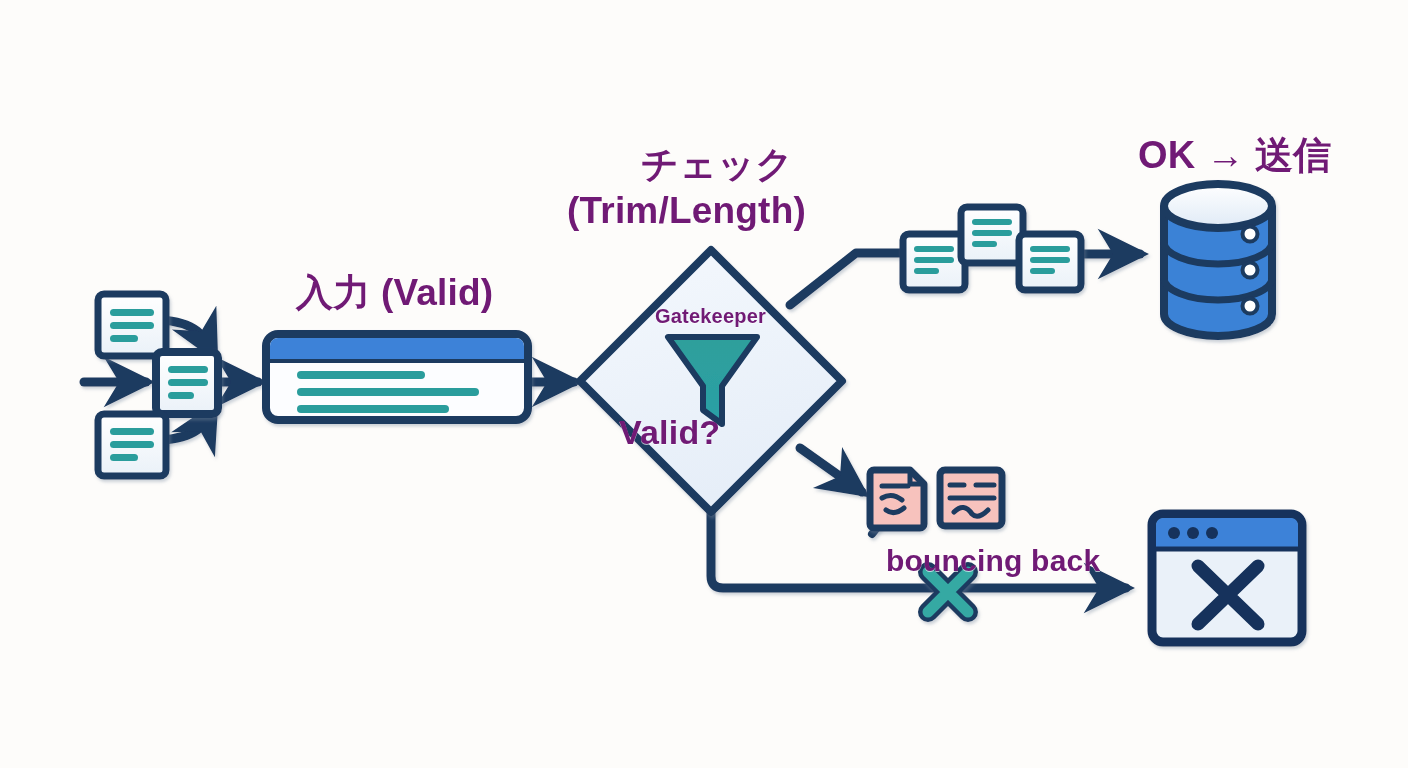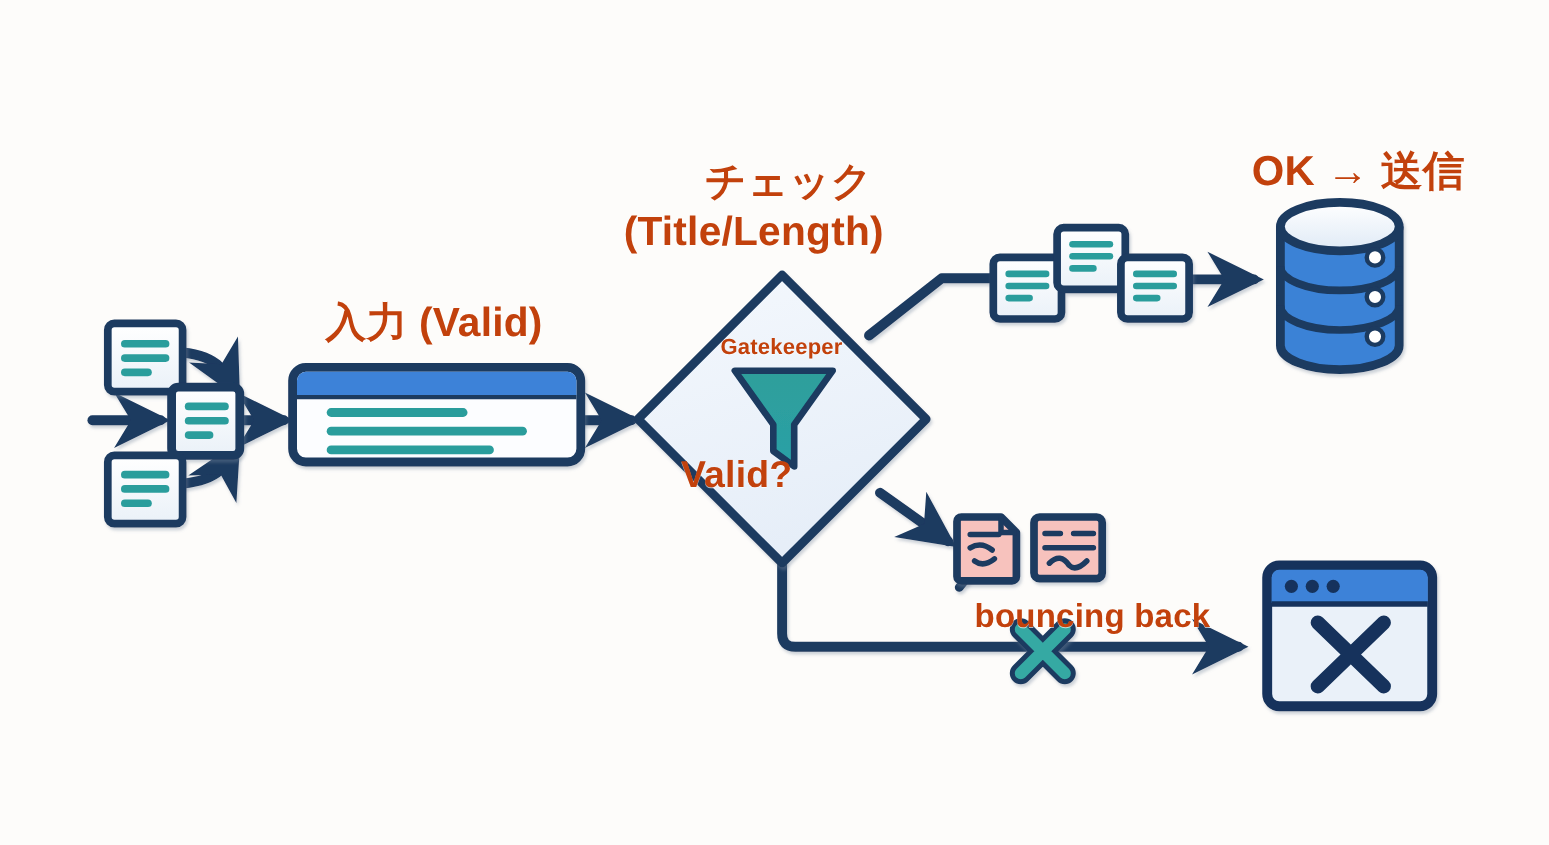--- a/index.html
+++ b/index.html
@@ -16,21 +16,21 @@
     background: #fdfcfa;
   }
   #stage svg.layer {
     position: absolute;
     top: 0; left: 0;
     width: 1408px;
     height: 768px;
   }
   .lbl {
     position: absolute;
-    color: #c2410c;
+    color: #701a75;
     font-weight: bold;
     white-space: nowrap;
     letter-spacing: 0.2px;
     text-shadow: 0 1px 0 rgba(255,255,255,0.65);
   }
   #label-input   { left: 296px; top: 268px; font-size: 37px; }
   #label-check-1 { left: 641px; top: 140px; font-size: 37px; }
   #label-check-2 { left: 567px; top: 190px; font-size: 37px; }
   #label-ok      { left: 1138px; top: 130px; font-size: 38px; }
   #label-ng      { left: 1086px; top: 672px; font-size: 36px; }
@@ -188,21 +188,21 @@
       <circle cx="1193" cy="533" r="6" fill="#16335c"></circle>
       <circle cx="1212" cy="533" r="6" fill="#16335c"></circle>
       <path d="M1198,566 L1258,624 M1258,566 L1198,624" stroke="#16335c" stroke-width="13" stroke-linecap="round" fill="none"></path>
     </g>
   </svg>
 
   <div class="lbl" id="label-input">入力 (Valid)</div>
 
   <div class="lbl" id="label-check-1">チェック</div>
 
-  <div class="lbl" id="label-check-2">(Title/Length)</div>
+  <div class="lbl" id="label-check-2">(Trim/Length)</div>
 
   <div class="lbl" id="label-gatekeeper">Gatekeeper</div>
 
   <div class="lbl" id="label-valid">Valid?</div>
 
   <div class="lbl" id="label-bounce">bouncing back</div>
 
   <div class="lbl" id="label-ok">OK → 送信</div>
 
 

